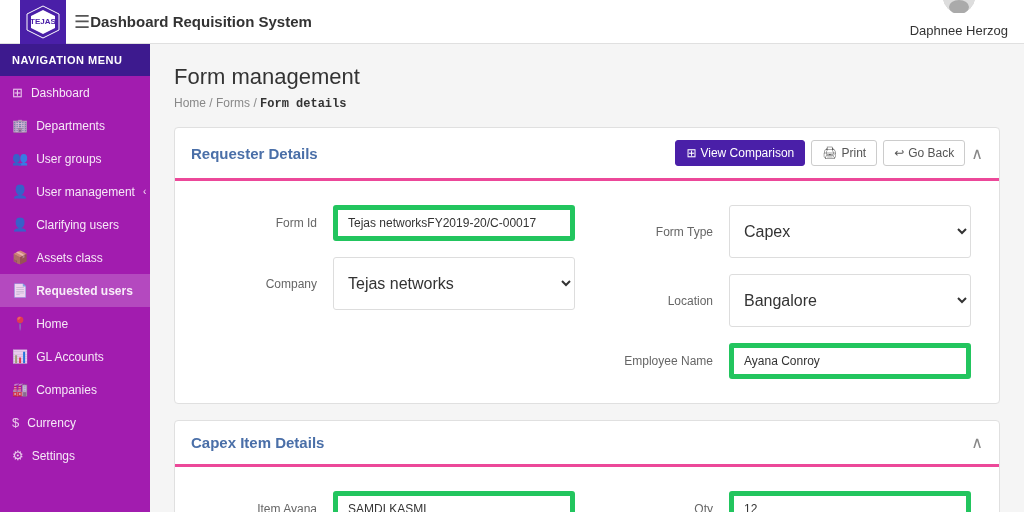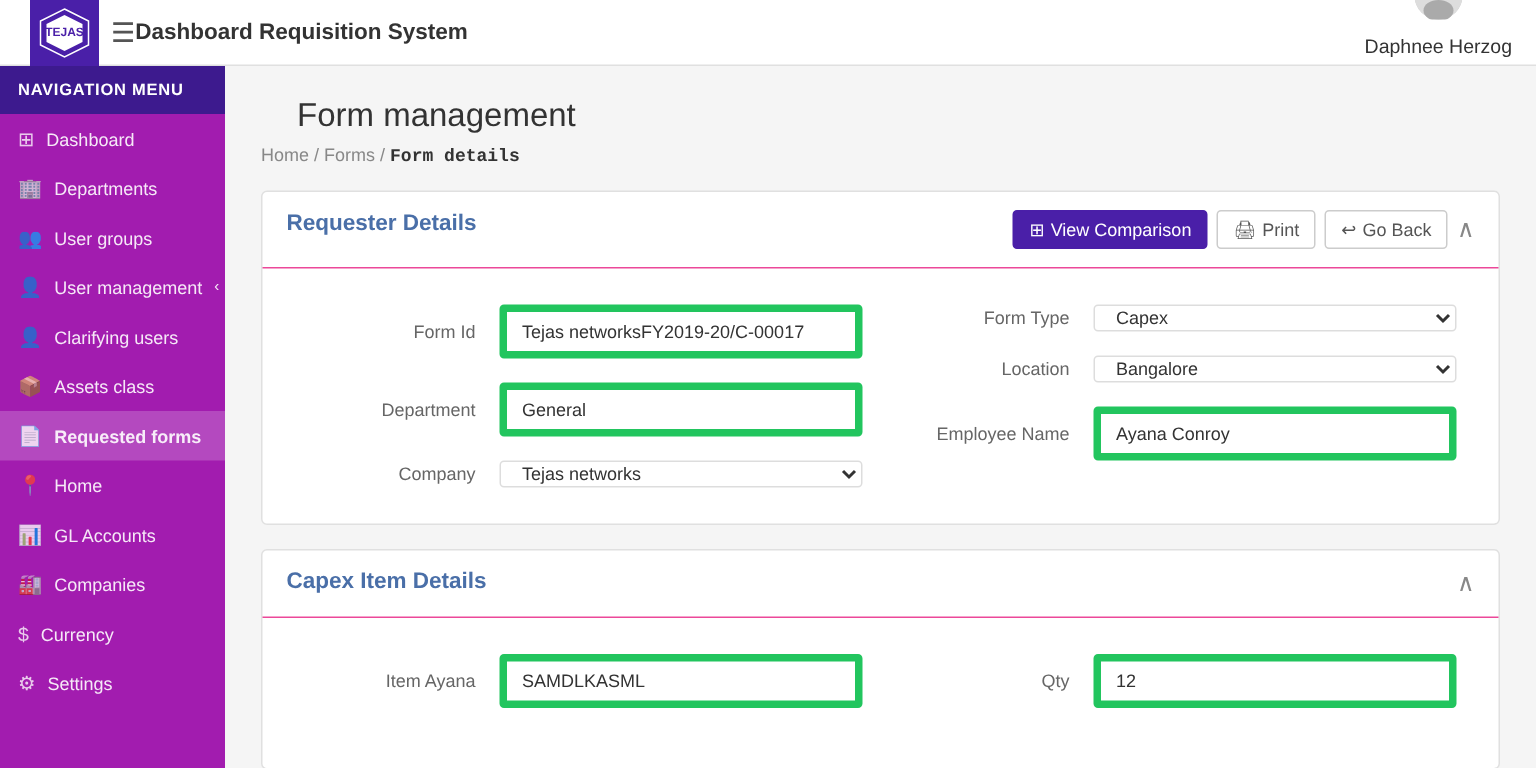--- a/index.html
+++ b/index.html
@@ -72,37 +72,38 @@
     .sidebar-item .icon { font-size: 13px; opacity: 0.85; flex-shrink: 0; }
     .sidebar-item .chevron { margin-left: auto; font-size: 10px; }
 
     
     .main {
       flex: 1;
       overflow-y: auto;
       background: #f5f5f5;
       padding: 20px 24px;
     }
-    .page-title { font-size: 22px; font-weight: 400; color: #333; margin-bottom: 6px; margin-left: 24px; }
+    .page-title { font-size: 22px; font-weight: 400; color: #333; margin-bottom: 6px; }
     .breadcrumb { font-size: 12px; color: #888; margin-bottom: 16px; }
     .breadcrumb a { color: #888; text-decoration: none; }
     .breadcrumb .current { color: #333; font-weight: 600; font-family: Liberation Mono, monospace; }
 
     
     .card {
       background: #fff;
       border: 1px solid #e0e0e0;
       border-radius: 4px;
       margin-bottom: 16px;
     }
     .card-header {
       display: flex;
+      align-items: center;
       justify-content: space-between;
       padding: 12px 16px;
-      border-bottom: 1px solid #ec4899;
+      border-bottom: 3px solid #ec4899;
     }
     .card-header-title {
       font-size: 15px;
       font-weight: 600;
       color: #4a6fa8;
     }
     .card-header-actions { display: flex; gap: 6px; }
     .btn {
       display: flex; align-items: center; gap: 4px;
       padding: 5px 10px; font-size: 12px; border-radius: 3px;
@@ -133,24 +134,24 @@
       width: 100%;
       padding: 6px 10px;
       border: 5px solid #22c55e;
       border-radius: 3px;
       font-size: 12px;
       color: #333;
       background: #fff;
     }
     .form-select {
       width: 100%;
-      padding: 0 10px;
+      padding: 16px 10px;
       border: 1px solid #ddd;
       border-radius: 3px;
-      font-size: 12px;
+      font-size: 16px;
       color: #333;
       background: #fff;
       appearance: auto;
     }
     .collapse-btn { font-size: 16px; color: #888; cursor: pointer; border: none; background: none; }
 
     
     .capex-grid { display: grid; grid-template-columns: 1fr 1fr; padding: 16px; gap: 0; }
   </style>
 </head>
@@ -208,21 +209,21 @@
     <div class="sidebar-item">
       <span class="icon">👤</span>
       <span>Clarifying users</span>
     </div>
     <div class="sidebar-item">
       <span class="icon">📦</span>
       <span>Assets class</span>
     </div>
     <div class="sidebar-item active">
       <span class="icon">📄</span>
-      <span>Requested forms</span>
+      <span>Requested users</span>
     </div>
     <div class="sidebar-item">
       <span class="icon">📍</span>
       <span>Home</span>
     </div>
     <div class="sidebar-item">
       <span class="icon">📊</span>
       <span>GL Accounts</span>
     </div>
     <div class="sidebar-item">
@@ -271,26 +272,20 @@
       <div class="form-grid">
 
         <div>
           <div class="form-row">
             <span class="form-label">Form Id</span>
             <div class="form-value">
               <input class="form-input" type="text" readonly="" value="Tejas networksFY2019-20/C-00017" style="">
             </div>
           </div>
           <div class="form-row">
-            <span class="form-label">Department</span>
-            <div class="form-value">
-              <input class="form-input" type="text" value="General" style="">
-            </div>
-          </div>
-          <div class="form-row">
             <span class="form-label">Company</span>
             <div class="form-value">
               <select class="form-select">
                 <option value="Tejas networks">Tejas networks</option>
               </select>
             </div>
           </div>
         </div>
 
         <div>

